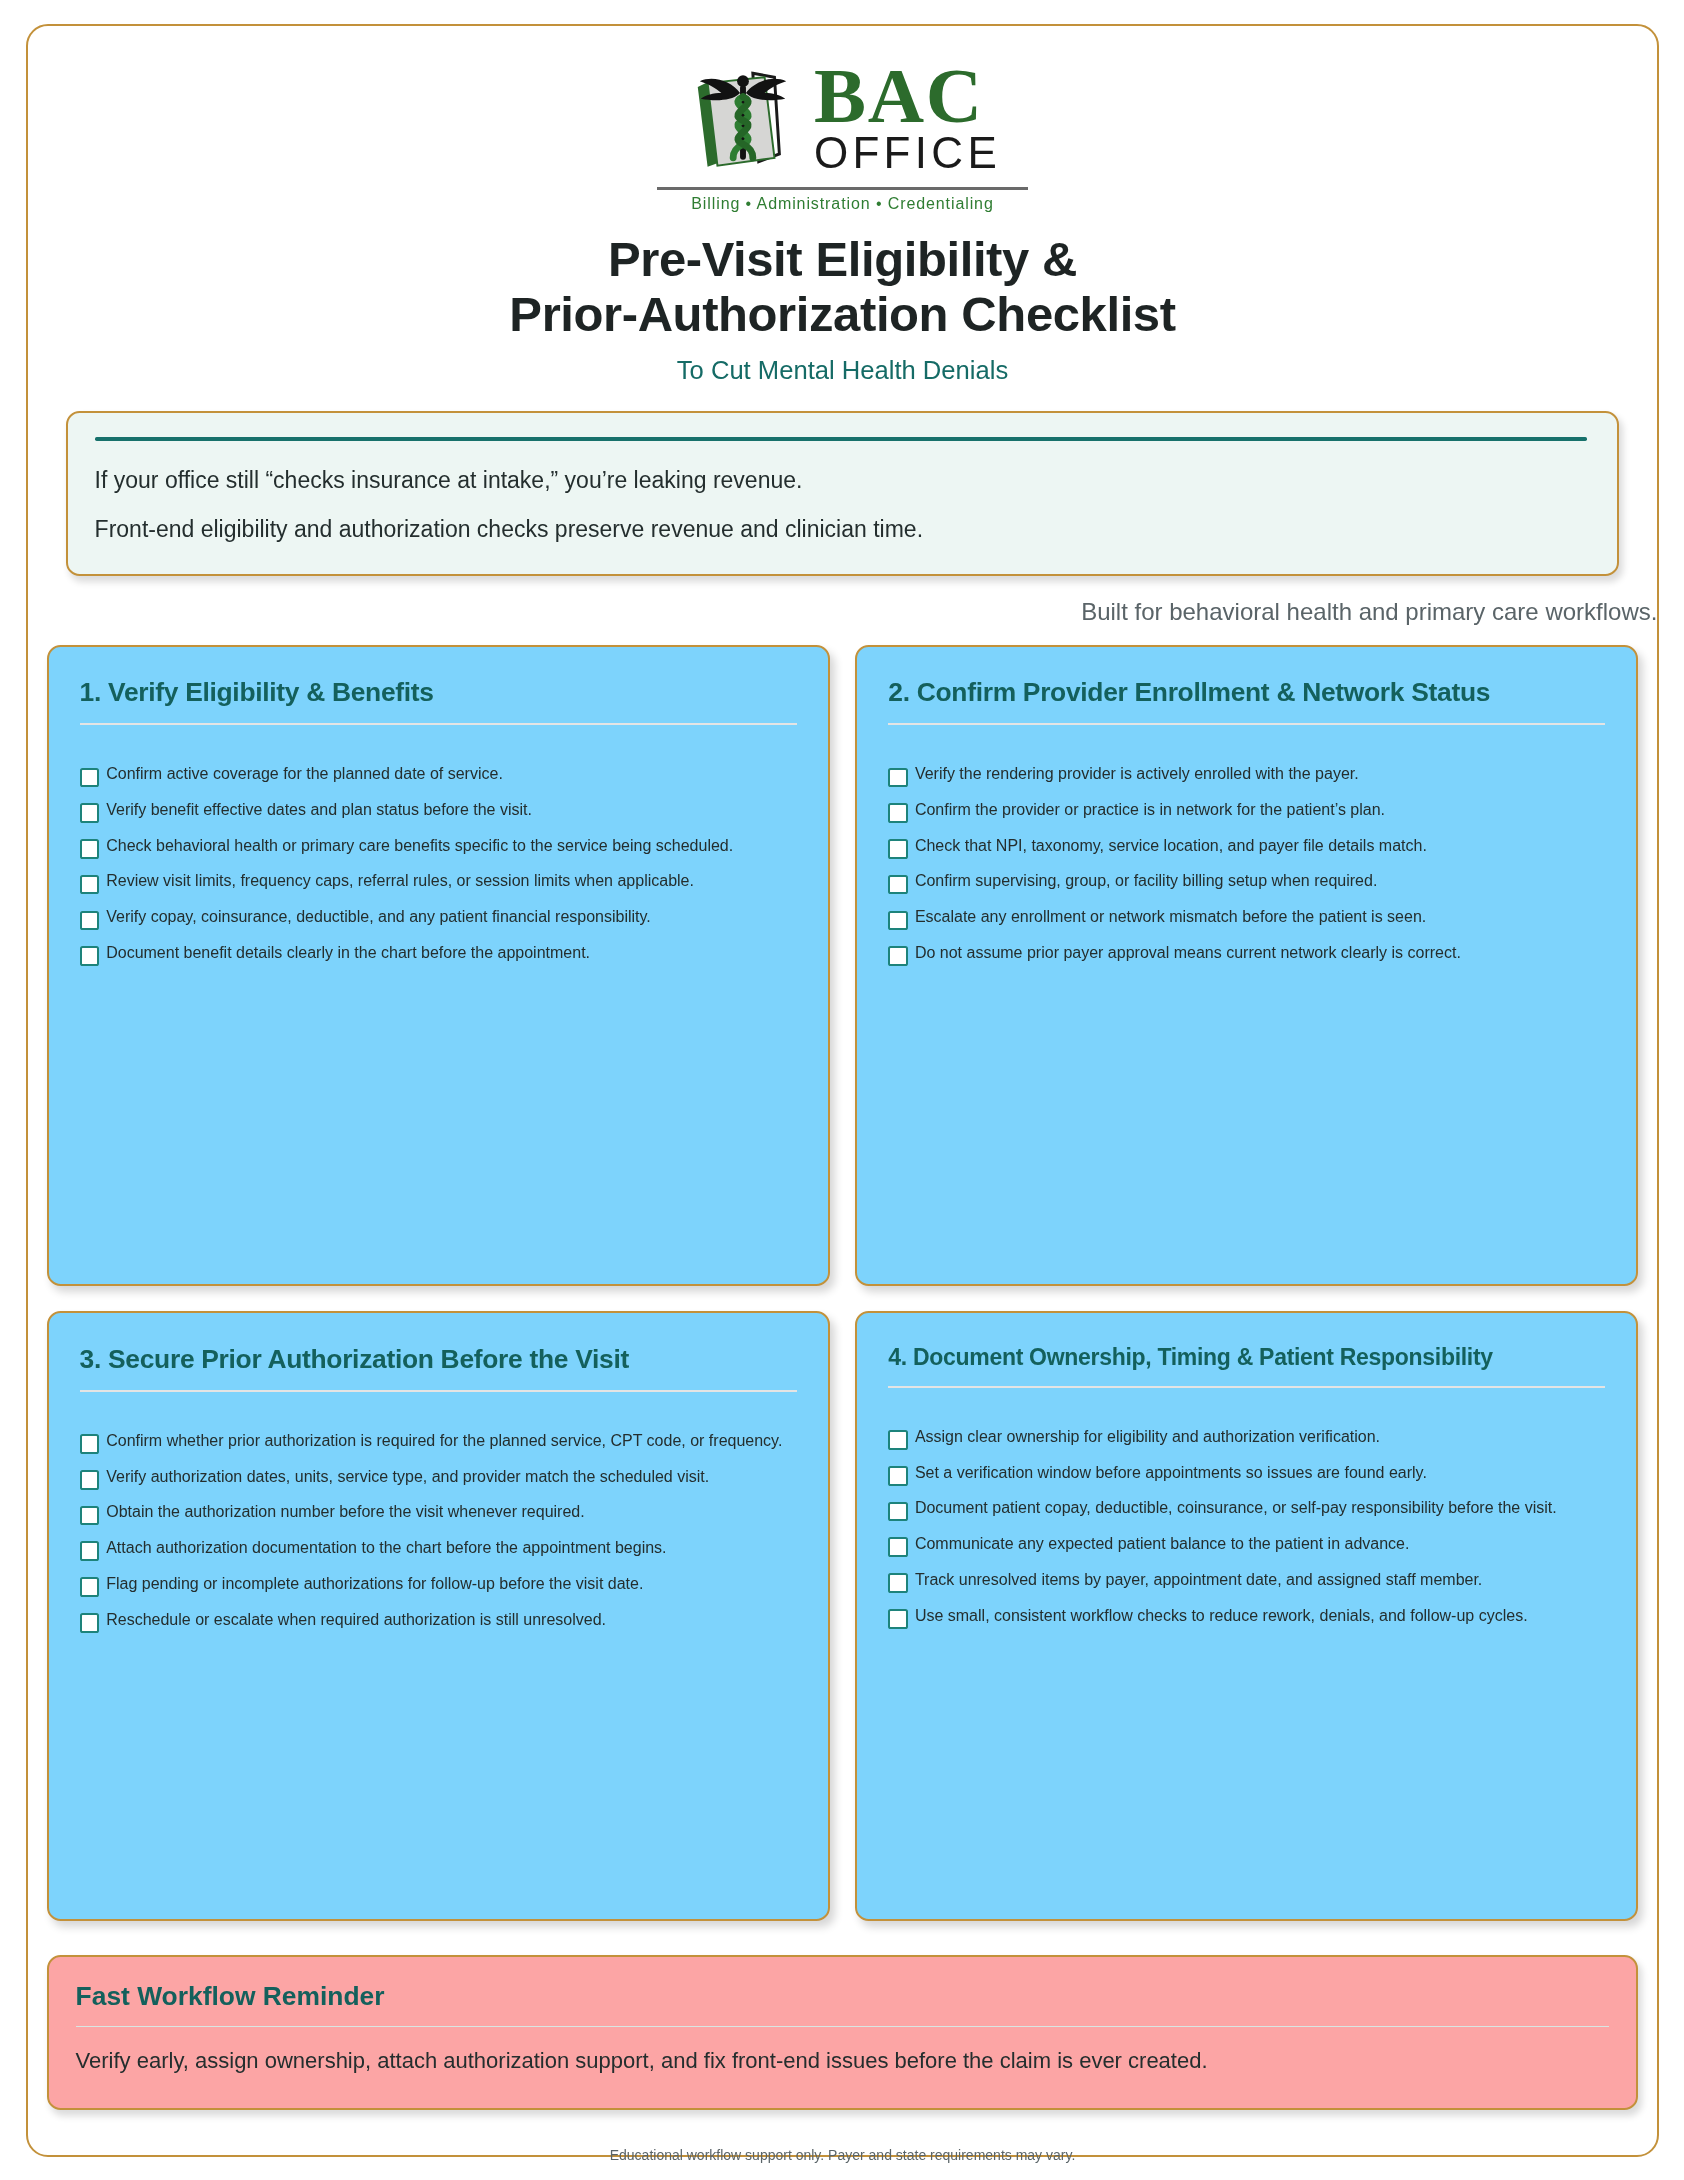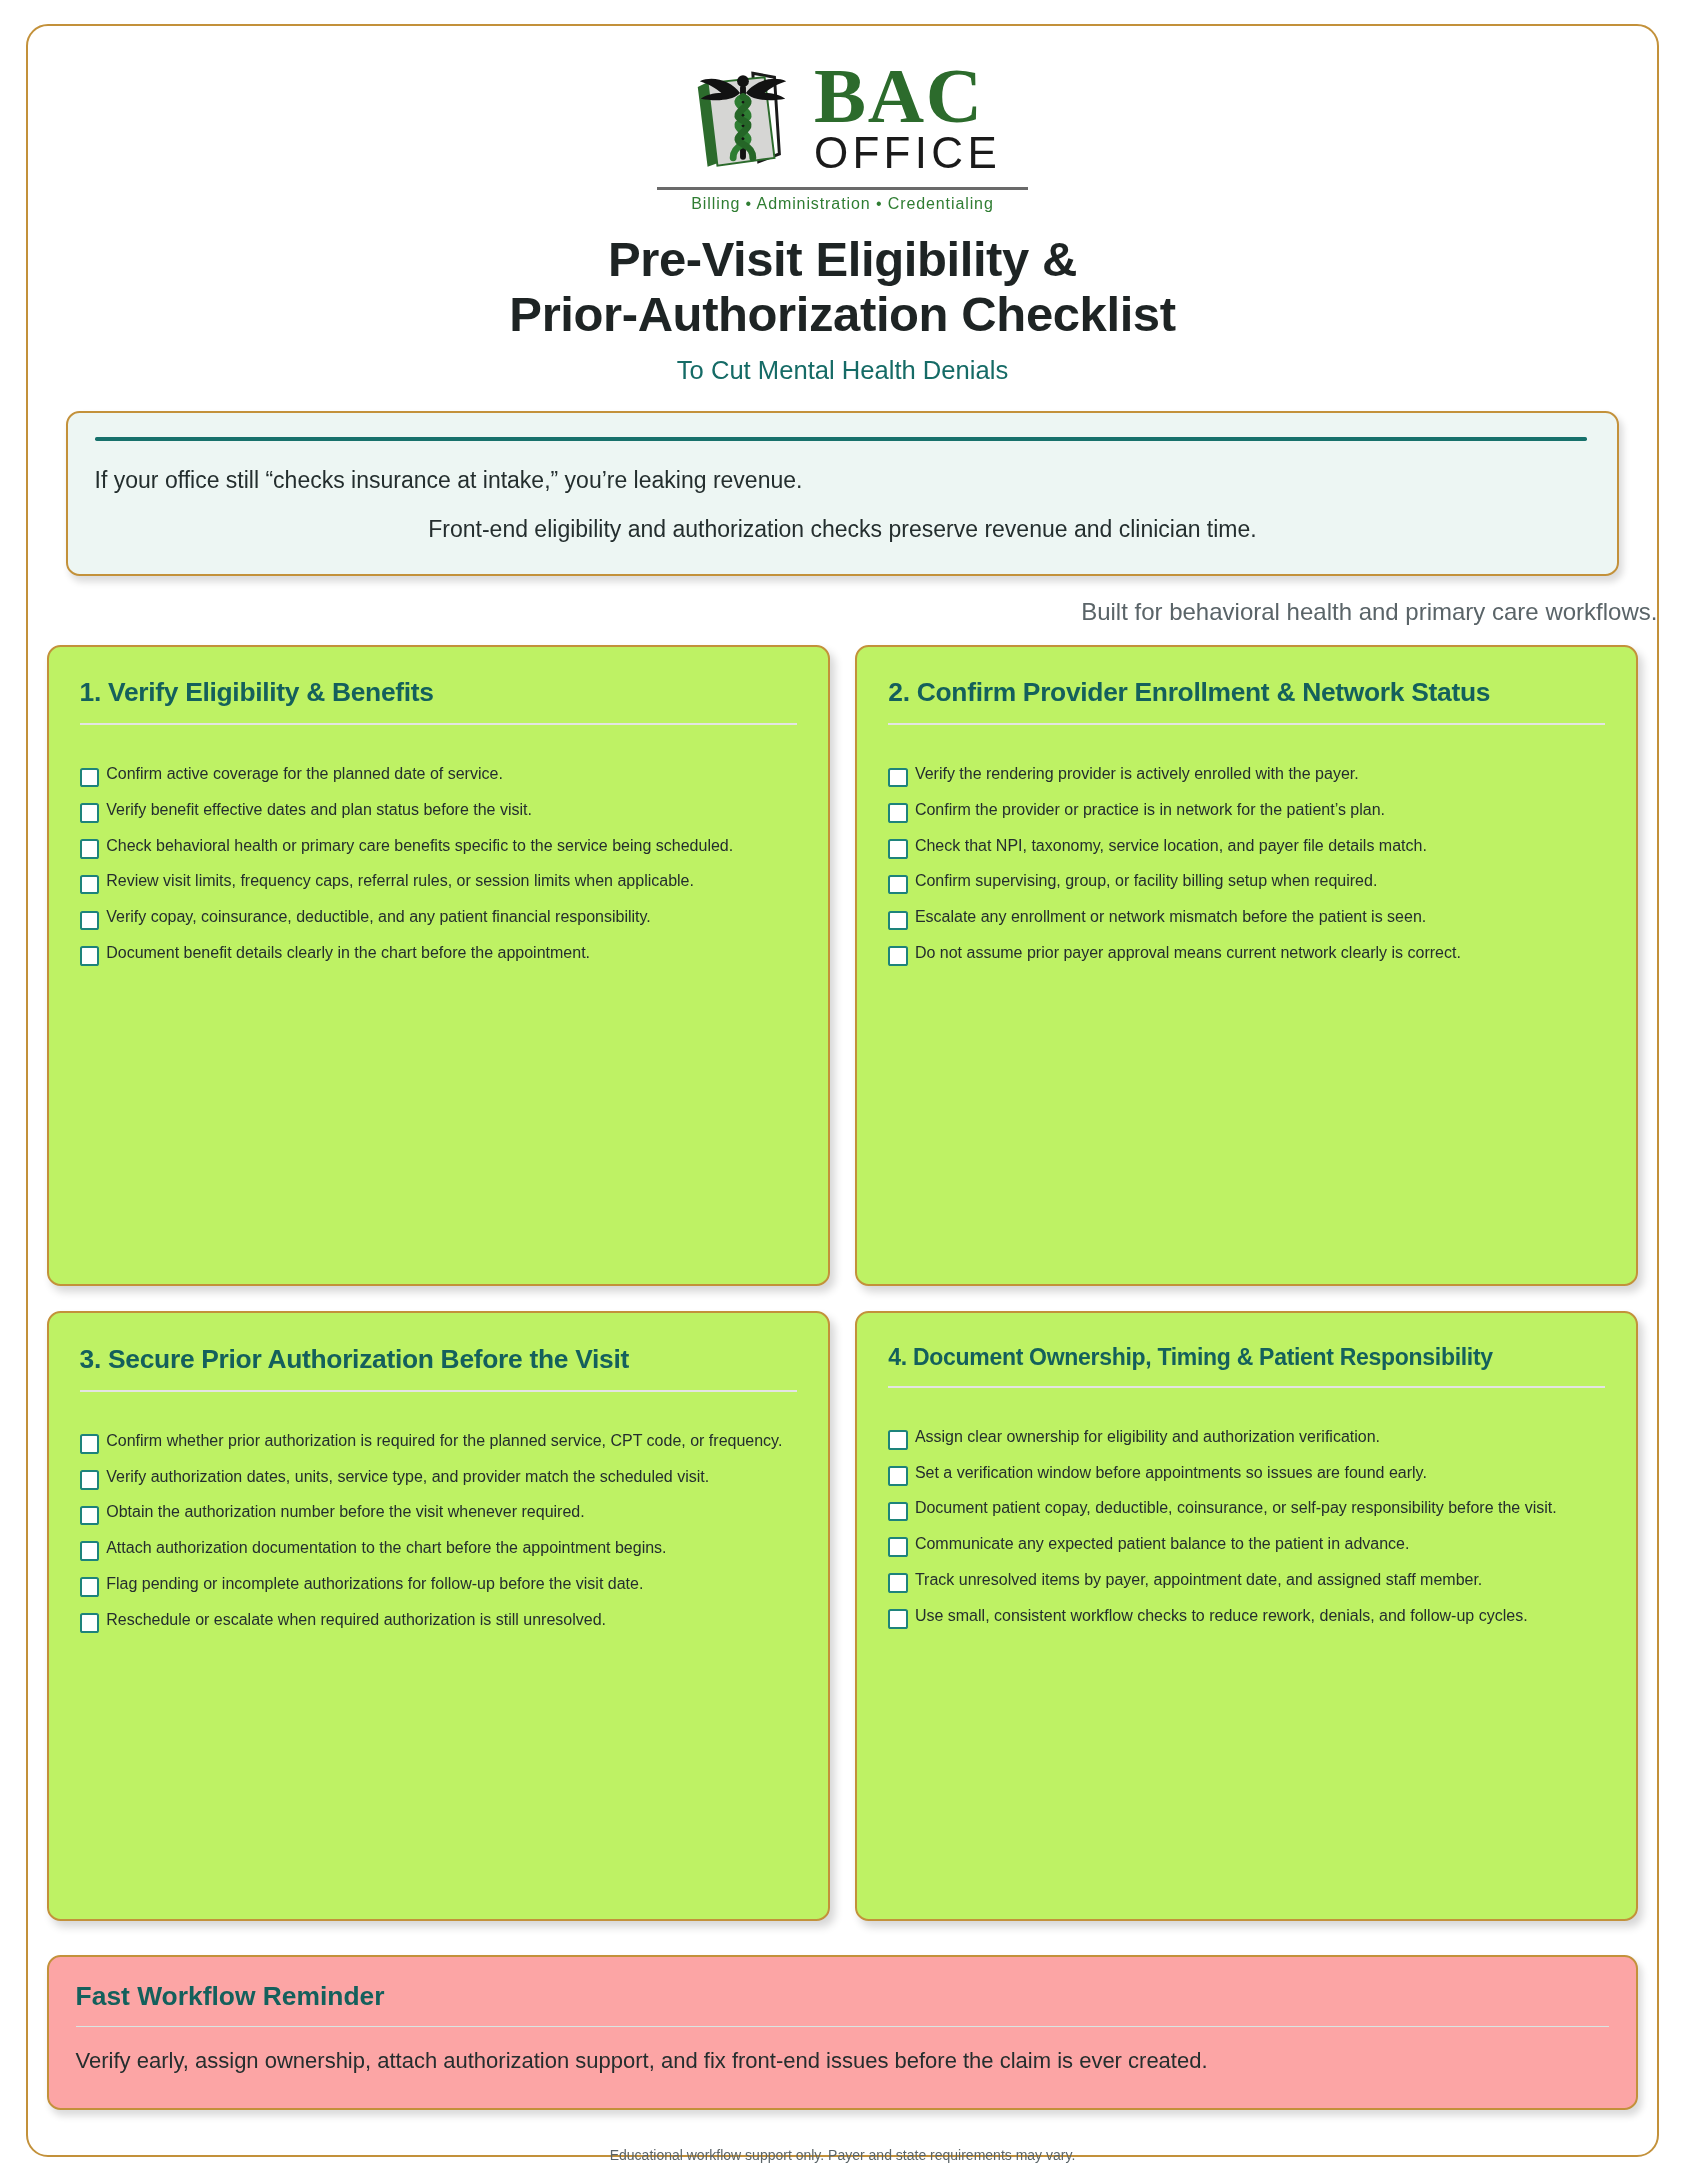--- a/index.html
+++ b/index.html
@@ -36,31 +36,31 @@
   .subtitle { text-align: center; color: #156b66; font-size: 25.6px; margin-top: 13.6px; }
 
   
   .callout {
     margin: 25.6px 38px 0 38px; background: #edf6f3; border: 2.6px solid #c3913a;
     border-radius: 13.6px; padding: 19px 27px 25.6px 27px;
     box-shadow: 3.4px 5.1px 7.7px rgba(0,0,0,0.14);
   }
   .callout-bar { height: 4.3px; background: #17716b; margin: 5.1px 3.4px 25.6px 0; border-radius: 1.7px; }
   .callout p { font-size: 23px; margin: 0 0 22px 0; color: #242e2e; }
-  .callout p:last-child { margin-bottom: 5.1px; text-align: center; }
+  .callout p:last-child { margin-bottom: 5.1px; }
 
   .intro-note { text-align: right; color: #5a6468; font-size: 24px; margin: 22px 0 19px 0; }
 
   
   .cards {
     display: grid; grid-template-columns: 1fr 1fr; grid-template-rows: 641px 610px;
     gap: 25.6px; margin: 0 19px;
   }
   .card {
-    background: #bef264; border: 2.6px solid #c3913a; border-radius: 13.6px;
+    background: #7dd3fc; border: 2.6px solid #c3913a; border-radius: 13.6px;
     padding: 22px 31px; box-shadow: 4.3px 6px 8.5px rgba(0,0,0,0.16);
   }
   .card h2 { color: #14605c; font-size: 26.4px; font-weight: 700; margin: 8.5px 0 15.3px 0; letter-spacing: -0.3px; }
   .card.small-title h2 { font-size: 23px; }
   .card-rule { height: 1.7px; background: #e4e4e4; margin: 0 0 39px 0; }
   ul.checklist { list-style: none; margin: 0; padding: 0; }
   ul.checklist li { display: flex; gap: 7px; margin-bottom: 12.8px; font-size: 16px; line-height: 1.3; color: #242e2e; }
   .checkbox {
     flex: 0 0 auto; width: 19.6px; height: 19.6px; border: 2.6px solid #1d837b;
     border-radius: 2.6px; margin-top: 3.4px; background: #ffffff;

